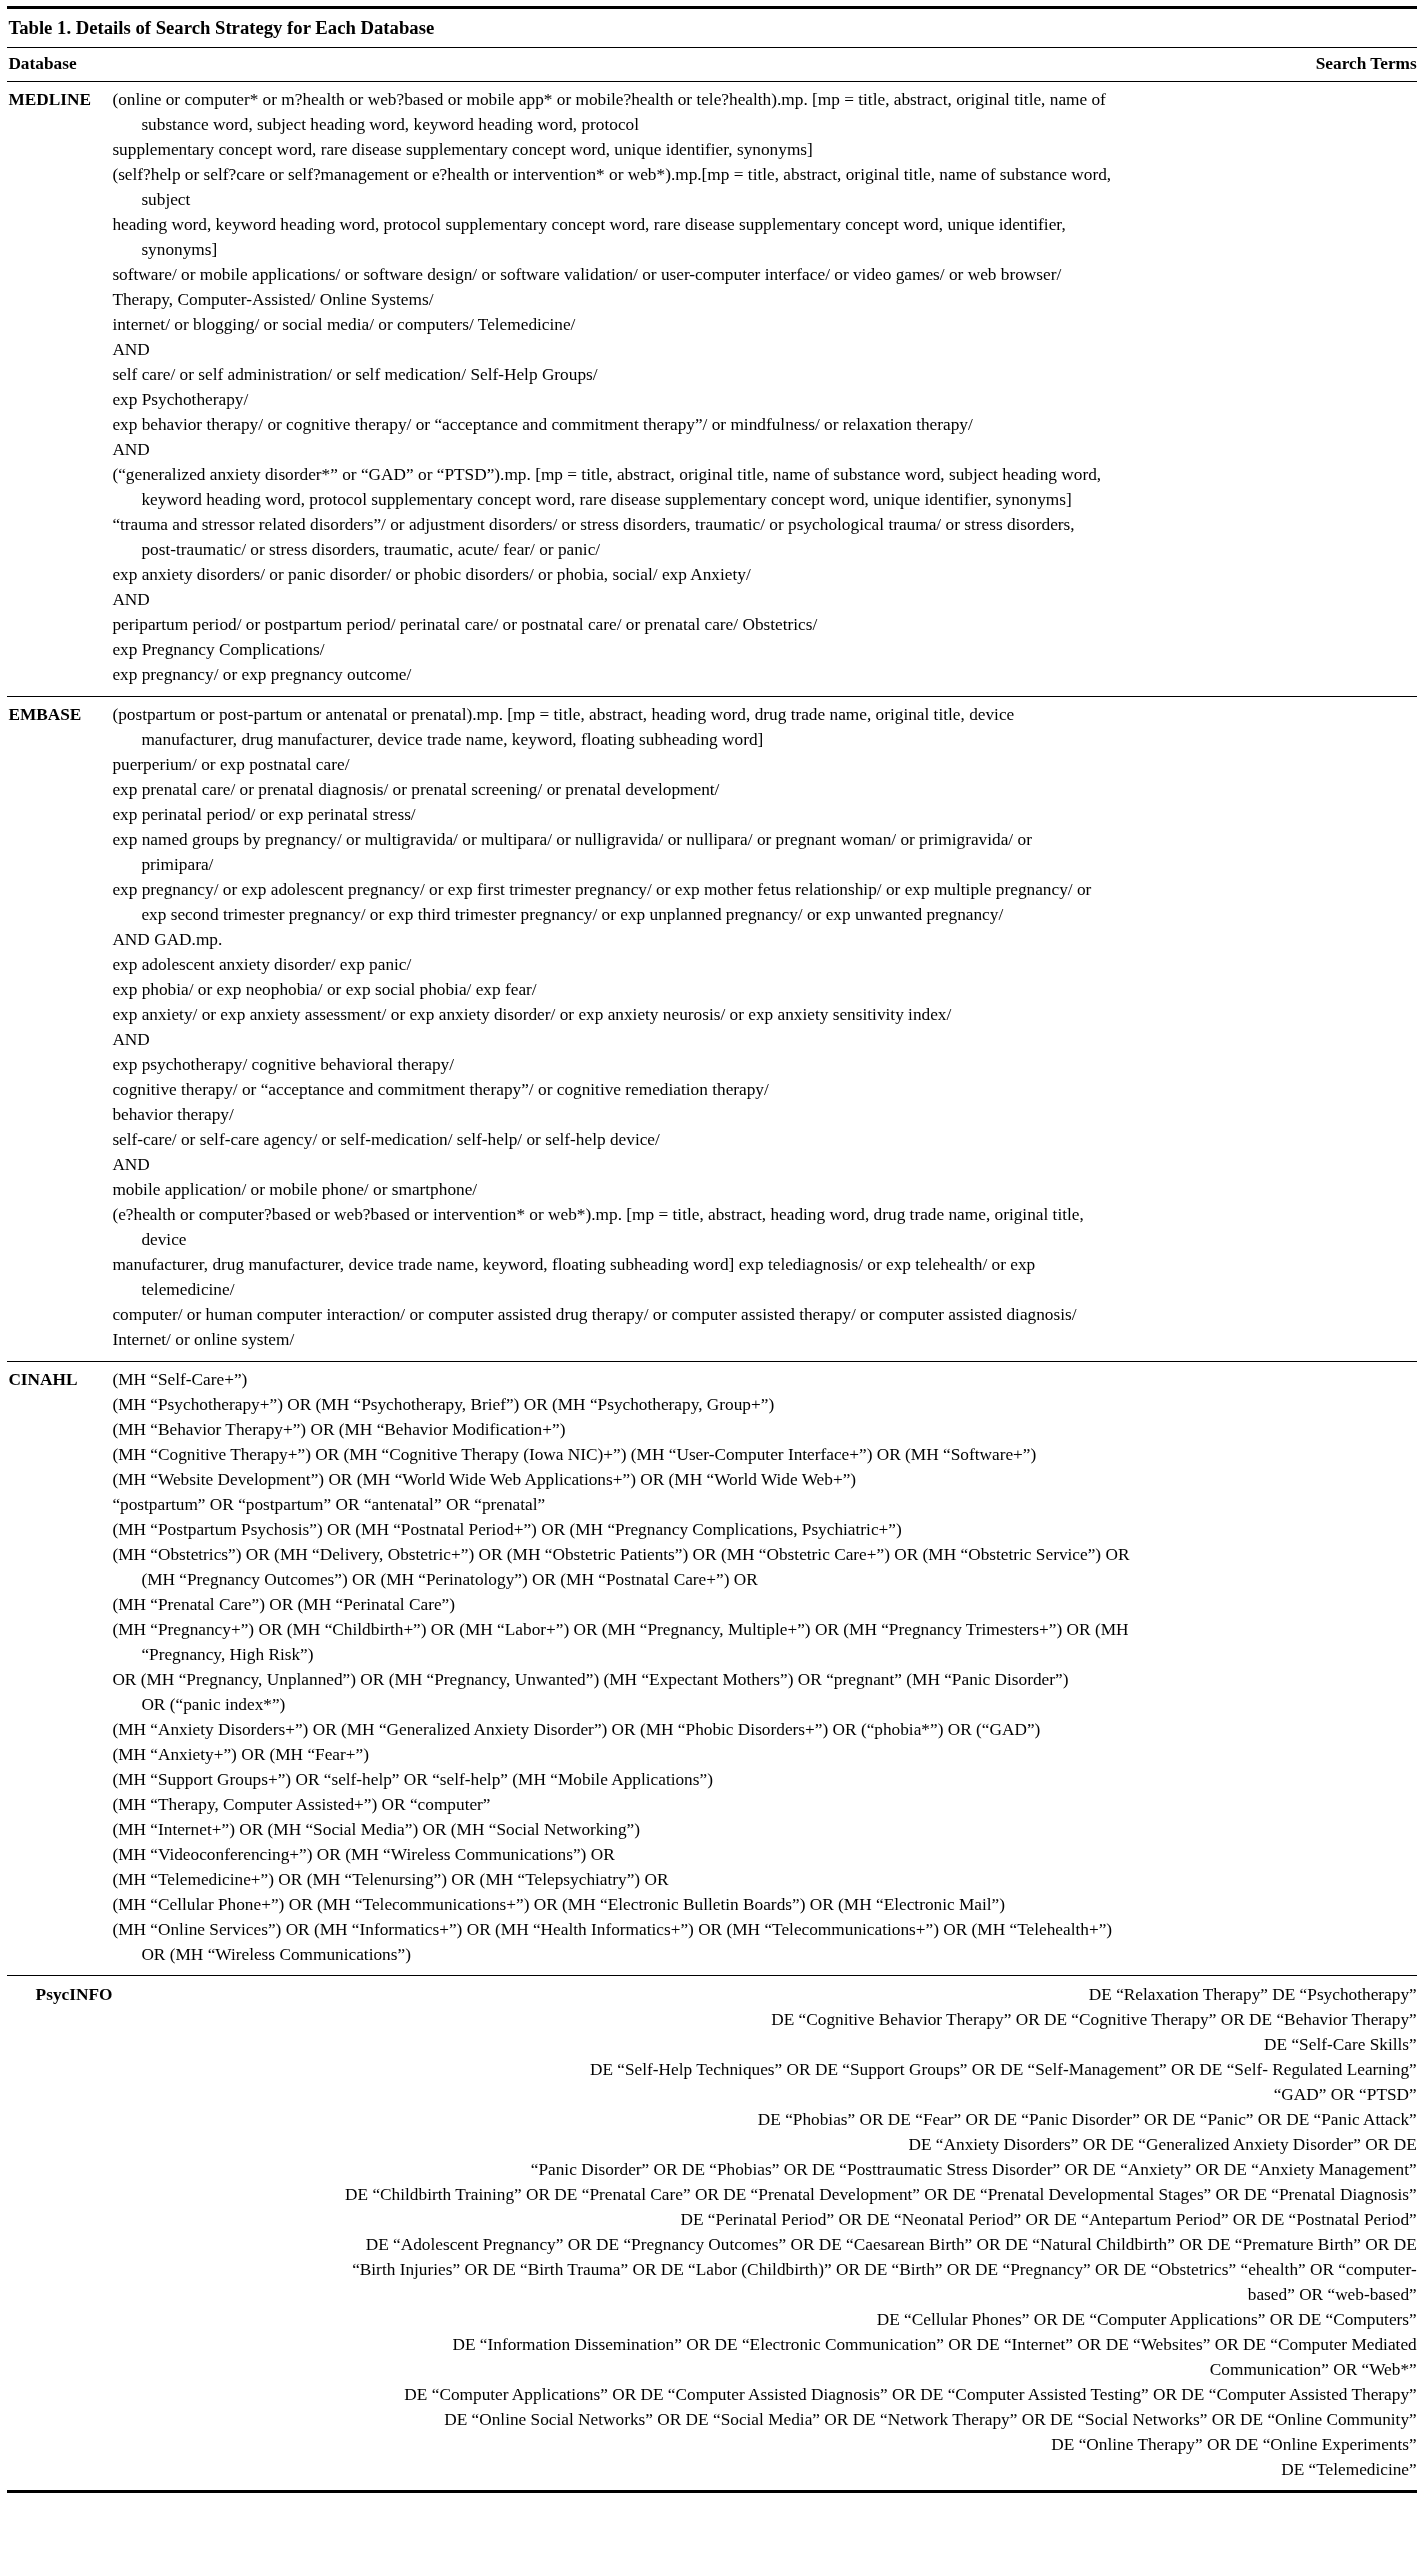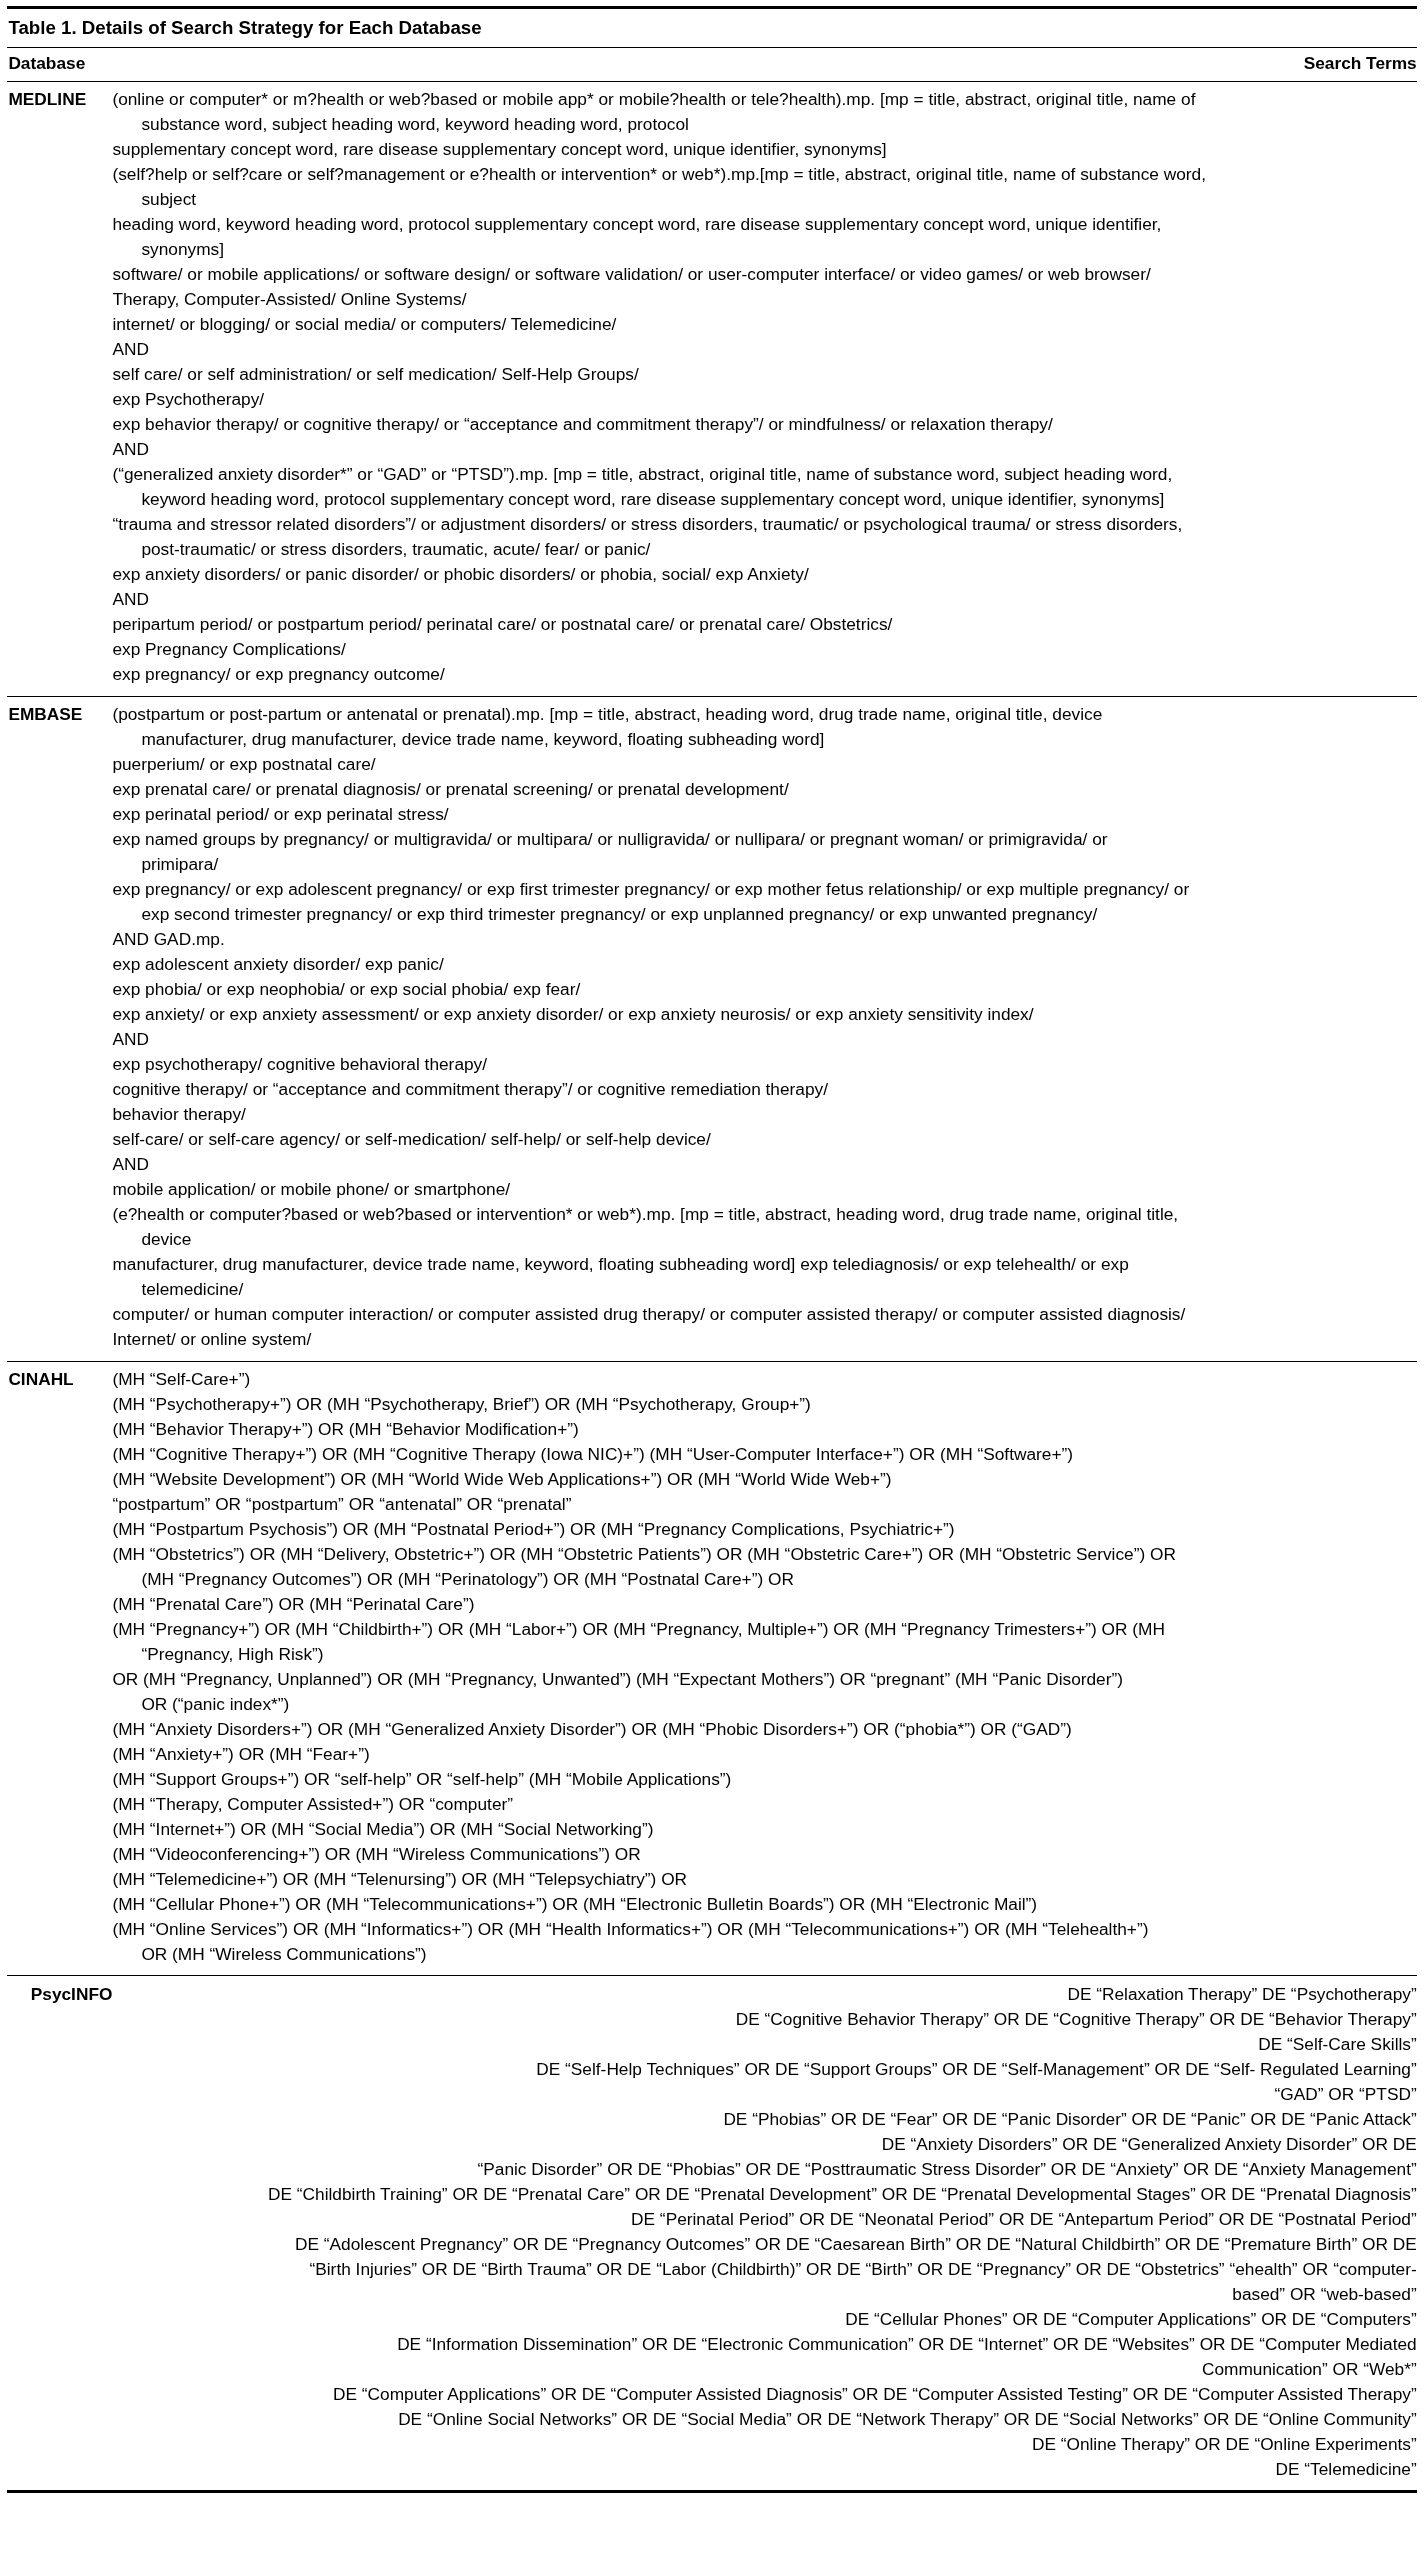--- a/index.html
+++ b/index.html
@@ -1,21 +1,21 @@
 <!DOCTYPE html>
 <html style="font-size:11px"><head>
 <meta charset="utf-8">
 <style>
   html, body { margin: 0; padding: 0; background: #ffffff; color: #000000; }
   .page {
     width: 1425px;
     min-height: 2576px;
     box-sizing: border-box;
     padding: 5.5px 8.3px 21px 7px;
-    font-family: Liberation Sans, sans-serif;
+    font-family: Liberation Serif, serif;
     font-size: 17.3px;
     line-height: 25px;
   }
   .table-title {
     font-weight: bold;
     font-size: 18.7px;
     border-top: 3.5px solid #000;
     border-bottom: 1.4px solid #000;
     padding: 6.2px 0 7px 1.4px;
   }

